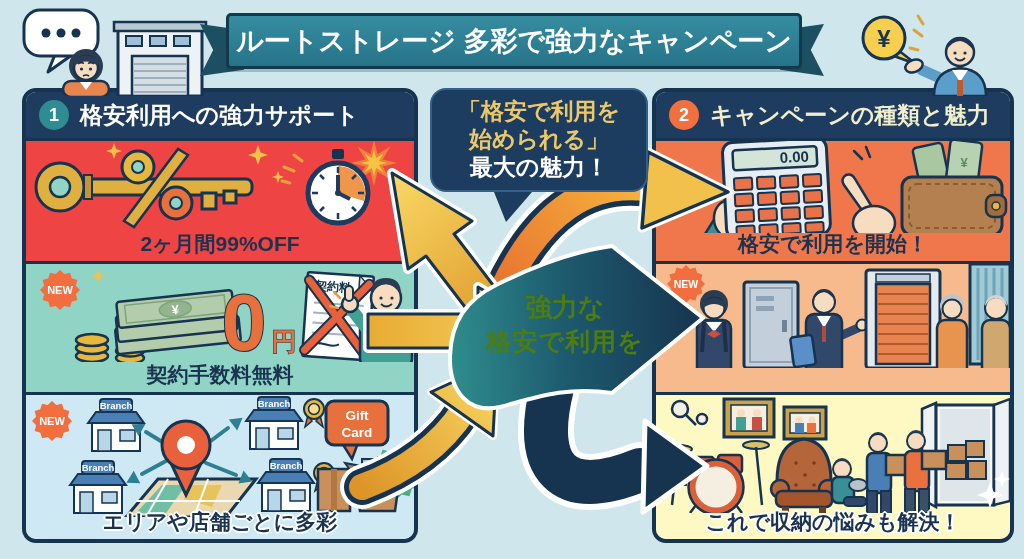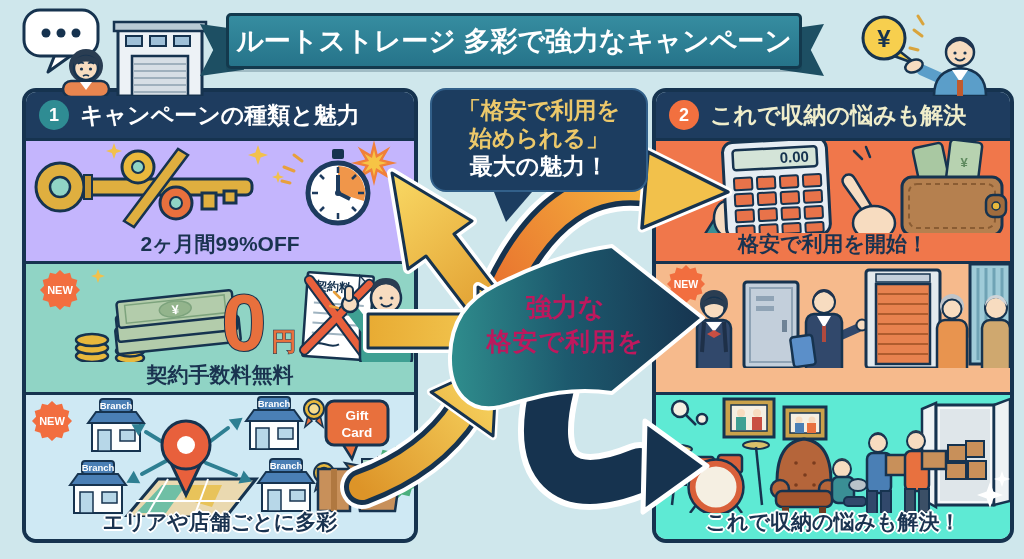--- a/index.html
+++ b/index.html
@@ -25,39 +25,39 @@
   .panel.pleft{left:22px;width:396px;}
   .panel.pright{left:652px;width:362px;}
   .p-head{height:46px;flex:0 0 46px;background:#1e3c5f;border-bottom:3px solid #16334f;
     display:flex;align-items:center;gap:11px;padding-left:13px;}
   .num{width:30px;height:30px;border-radius:50%;color:#fff;font-size:18px;font-weight:800;
     display:flex;align-items:center;justify-content:center;flex:0 0 30px;}
   .num.teal{background:#2f8c93;} .num.orange{background:#f2703f;}
   .p-title{font-size:23px;font-weight:800;color:#fff;white-space:nowrap;}
   .p-title.cream{color:#f0eecb;}
   .sec{position:relative;}
-  .s1l{height:123px;flex:0 0 120px;background:#c4b5fd;border-bottom:3px solid #16334f;}
+  .s1l{height:123px;flex:0 0 120px;background:#ef4444;border-bottom:3px solid #16334f;}
   .s2l{height:131px;flex:0 0 128px;background:#90d4c5;border-bottom:3px solid #16334f;}
   .s3l{flex:1;background:#cfe9f4;}
   .s1r{flex:0 0 120px;background:#f0774b;border-bottom:3px solid #16334f;}
   .s2r{flex:0 0 128px;background:#f6ba8c;border-bottom:3px solid #16334f;}
-  .s3r{flex:1;background:#5eead4;}
+  .s3r{flex:1;background:#fef9c3;}
   .caption{position:absolute;left:0;right:0;bottom:3px;text-align:center;
     color:#1a3350;font-size:21px;font-weight:800;white-space:nowrap;}
   .caption.outlined{text-shadow:-2px 0 0 #fff,2px 0 0 #fff,0 -2px 0 #fff,0 2px 0 #fff,
     -1px -1px 0 #fff,1px 1px 0 #fff,-1px 1px 0 #fff,1px -1px 0 #fff;}
   
   .arrows{position:absolute;left:0;top:0;z-index:3;pointer-events:none;}
   .bubble{position:absolute;left:430px;top:88px;width:218px;z-index:4;background:#1c3d60;
     border:2px solid #32608a;border-radius:16px;padding:7px 4px 9px;text-align:center;box-sizing:border-box;}
   .bubble .gold{color:#ecc86a;} .bubble .white{color:#fff;}
-  .bubble div{font-size:23px;font-weight:800;line-height:1.22;white-space:nowrap;font-family:Liberation Serif, serif;}
+  .bubble div{font-size:23px;font-weight:800;line-height:1.22;white-space:nowrap;}
   .bubble-tail{position:absolute;left:494px;top:192px;width:0;height:0;z-index:4;
     border-left:12px solid transparent;border-right:26px solid transparent;border-top:30px solid #1c3d60;}
-  .center-label{position:absolute;left:460px;top:290px;width:210px;z-index:4;text-align:center;color:#be185d;}
+  .center-label{position:absolute;left:460px;top:290px;width:210px;z-index:4;text-align:center;color:#4d7c0f;}
   .center-label .l1{font-size:26px;font-weight:800;}
   .center-label .l2{font-size:25px;font-weight:800;letter-spacing:1px;}
 </style>
 </head>
 <body>
 
 <svg width="0" height="0" style="position:absolute" aria-hidden="true">
   <defs>
     <polygon id="seal" points="20,0 15.9,4.3 17.3,10 11.7,11.7 10,17.3 4.3,15.9 0,20 -4.3,15.9 -10,17.3 -11.7,11.7 -17.3,10 -15.9,4.3 -20,0 -15.9,-4.3 -17.3,-10 -11.7,-11.7 -10,-17.3 -4.3,-15.9 0,-20 4.3,-15.9 10,-17.3 11.7,-11.7 17.3,-10 15.9,-4.3"></polygon>
     <polygon id="burst" points="0,-22 3.4,-8.3 15.6,-15.6 8.3,-3.4 22,0 8.3,3.4 15.6,15.6 3.4,8.3 0,22 -3.4,8.3 -15.6,15.6 -8.3,3.4 -22,0 -8.3,-3.4 -15.6,-15.6 -3.4,-8.3"></polygon>
@@ -146,21 +146,21 @@
       <path d="M-5,14 Q0,19 5,14" fill="none" stroke="#16334f" stroke-width="1.8"></path>
       <path d="M-26,52 Q-26,26 0,24 Q26,26 26,52 Z" fill="#5b9ec9" stroke="#16334f" stroke-width="2.5"></path>
       <polygon points="-8,26 0,38 8,26" fill="#fff"></polygon>
       <rect x="-3" y="36" width="6" height="16" fill="#c05a2e"></rect>
     </g>
   </svg>
 
   <section class="panel pleft">
     <div class="p-head">
       <span class="num teal">1</span>
-      <span class="p-title">キャンペーンの種類と魅力</span>
+      <span class="p-title">格安利用への強力サポート</span>
     </div>
 
     <div class="sec s1l">
       <svg width="388" height="92" viewBox="0 0 388 92">
         <g>
           <rect x="46" y="38" width="180" height="16" rx="6" fill="#dfaf3f" stroke="#16334f" stroke-width="3"></rect>
           <rect x="176" y="52" width="14" height="16" fill="#dfaf3f" stroke="#16334f" stroke-width="3"></rect>
           <rect x="198" y="50" width="12" height="12" fill="#dfaf3f" stroke="#16334f" stroke-width="3"></rect>
           <circle cx="34" cy="46" r="24" fill="#dfaf3f" stroke="#16334f" stroke-width="3"></circle>
           <circle cx="34" cy="46" r="10" fill="#90d4c5" stroke="#16334f" stroke-width="2.5"></circle>
@@ -338,21 +338,21 @@
           </g>
         </g>
       </svg>
       <div class="caption outlined">エリアや店舗ごとに多彩</div>
     </div>
   </section>
 
   <section class="panel pright">
     <div class="p-head">
       <span class="num orange">2</span>
-      <span class="p-title cream">これで収納の悩みも解決</span>
+      <span class="p-title cream">キャンペーンの種類と魅力</span>
     </div>
 
     <div class="sec s1r">
       <svg width="354" height="92" viewBox="0 0 354 92">
         <g transform="translate(66,2) rotate(-3)">
           <polygon points="-26,96 -2,62 12,96" fill="#3a8f95" stroke="#16334f" stroke-width="2.5"></polygon>
           <ellipse cx="2" cy="76" rx="14" ry="18" fill="#f7dcc0" stroke="#16334f" stroke-width="2.5"></ellipse>
           <rect x="0" y="0" width="104" height="96" rx="10" fill="#e6edf3" stroke="#16334f" stroke-width="3"></rect>
           <rect x="10" y="8" width="84" height="20" rx="3" fill="#d4e4d8" stroke="#16334f" stroke-width="2.5"></rect>
           <text x="86" y="23" font-size="15" text-anchor="end" fill="#16334f">0.00</text>

